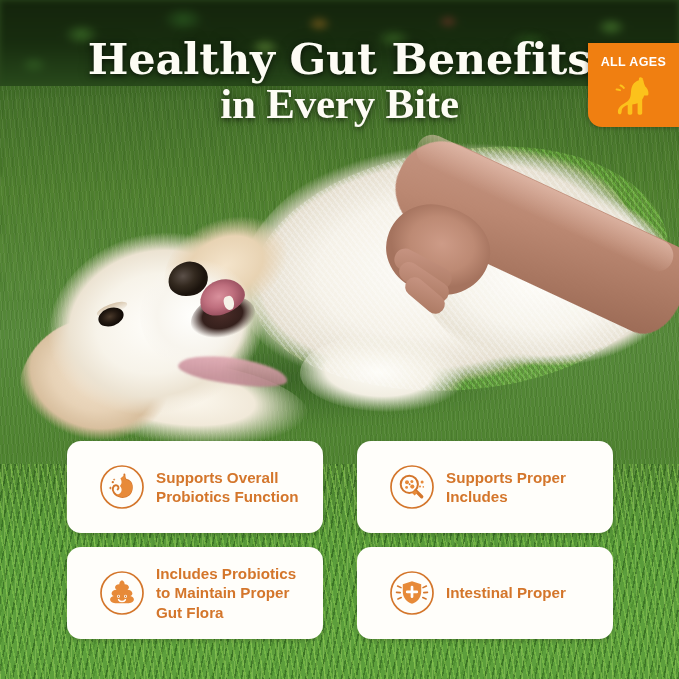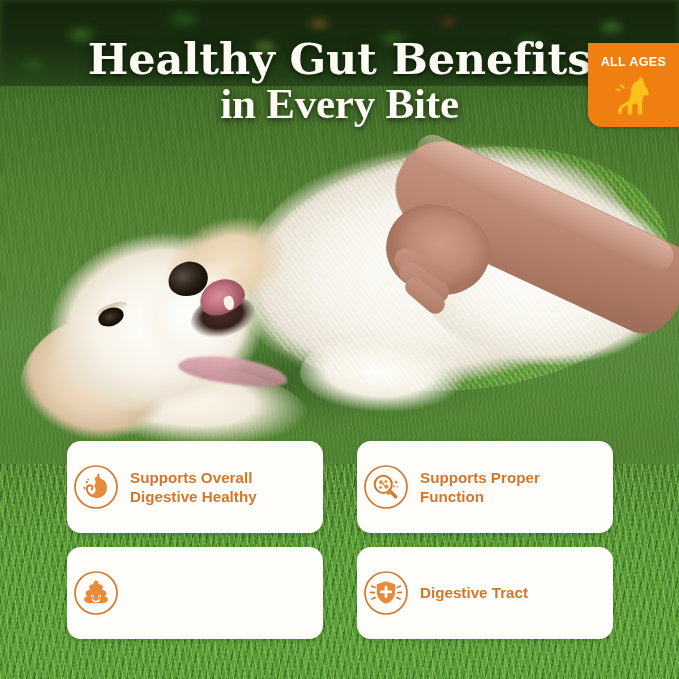--- a/index.html
+++ b/index.html
@@ -246,21 +246,21 @@
     display: grid;
     grid-template-columns: 256px 256px;
     grid-gap: 14px 34px;
   }
   .card {
     background: #fffefa;
     border-radius: 14px;
     height: 92px;
     display: flex;
     align-items: center;
-    padding: 0 10px 0 6px;
+    padding: 0 10px 0 32px;
     box-shadow: 0 2px 5px rgba(0,0,0,.18);
   }
   .card-icon {
     flex: 0 0 auto;
     width: 46px; height: 46px;
     margin-right: 11px;
   }
   .card-text {
     color: #d4762b;
     font-size: 15.2px;
@@ -333,21 +333,21 @@
           <circle cx="23" cy="23" r="21" fill="none" stroke="#d4762b" stroke-width="1.7"></circle>
           <path d="M25.4 10.5c0 2.2-.1 3.6 1 4.6 1.1 1 2.7 1.1 3.9 2.1 1.9 1.5 2.6 4 2.5 6.4-.1 2.6-1 5.3-3 7.1-2.1 1.9-5.1 2.5-7.9 2.1-2.7-.4-5.3-1.8-6.9-4-1.1-1.5-1.6-3.5-1-5.2.4-1.2 1.4-2.3 2.7-2.4 1.2-.1 2.4.7 2.7 1.9.2.8 0 1.8-.7 2.3" fill="none" stroke="#d4762b" stroke-width="1.9" stroke-linecap="round" stroke-linejoin="round"></path>
           <path d="M25.4 11.2c.6 1.8.5 3.1 1.5 4 1.1 1 2.7 1.1 3.9 2.1 1.9 1.5 2.6 4 2.5 6.4-.1 2.6-1 5.3-3 7.1-2.1 1.9-5.1 2.5-7.9 2.1-2.2-.3-4.3-1.3-5.9-2.9 1.3.5 2.7.5 3.9-.2 1.4-.8 2.2-2.4 2.2-4 0-1.5-.6-3-1.8-3.9.9-.6 1.5-1.7 1.7-2.8.3-1.6-.2-3.3-1.1-4.6 1.3-1.4 2.5-2.4 4-3.3z" fill="#e78a39"></path>
           <circle cx="13.8" cy="18.2" r="1.15" fill="#d4762b"></circle>
           <path d="M11.4 22.2l.55 1.25 1.25.55-1.25.55-.55 1.25-.55-1.25-1.25-.55 1.25-.55z" fill="#d4762b"></path>
           <path d="M15.1 14.2l.42.95.95.42-.95.42-.42.95-.42-.95-.95-.42.95-.42z" fill="#d4762b"></path>
         </svg>
       </div>
       <div class="card-text">
         <div>Supports Overall</div>
-        <div>Digestive Healthy</div>
+        <div>Probiotics Function</div>
       </div>
     </div>
 
     <div class="card">
       <div class="card-icon">
         <svg width="46" height="46" viewBox="0 0 46 46" aria-hidden="true">
           <circle cx="23" cy="23" r="21" fill="none" stroke="#d4762b" stroke-width="1.7"></circle>
           <circle cx="20.3" cy="20.3" r="8.6" fill="none" stroke="#d4762b" stroke-width="2"></circle>
           <path d="M26.6 26.6l6.1 6.1" stroke="#d4762b" stroke-width="3.4" stroke-linecap="round"></path>
           <path d="M26.0 26.0l2.6 2.6-3.0 3.0-2.6-2.6z" fill="#e78a39"></path>
@@ -356,47 +356,52 @@
           <circle cx="23.3" cy="22.6" r="2.1" fill="#e78a39"></circle>
           <circle cx="17.6" cy="23.4" r="1.4" fill="#e78a39"></circle>
           <circle cx="20.6" cy="20.3" r="0.95" fill="#d4762b"></circle>
           <circle cx="33.1" cy="18.0" r="1.5" fill="#e78a39"></circle>
           <circle cx="31.0" cy="22.6" r="1.0" fill="#e78a39"></circle>
           <circle cx="34.3" cy="22.9" r="0.8" fill="#e78a39"></circle>
         </svg>
       </div>
       <div class="card-text">
         <div>Supports Proper</div>
-        <div>Function</div>
+        <div>Includes</div>
       </div>
     </div>
 
     <div class="card">
       <div class="card-icon">
         <svg width="46" height="46" viewBox="0 0 46 46" aria-hidden="true">
           <circle cx="23" cy="23" r="21" fill="none" stroke="#d4762b" stroke-width="1.7"></circle>
           <path d="M23 10.3c1.9 1.0 2.9 2.6 2.6 4.0 2.4-.1 4.1 1.1 4.3 2.7.2 1.2-.5 2.2-1.5 2.8 2.9.2 4.9 1.6 5.0 3.4.1 1.3-.9 2.4-2.3 2.9 2.3.5 3.8 1.8 3.8 3.3 0 2.1-2.9 3.8-6.5 3.8H17.6c-3.6 0-6.5-1.7-6.5-3.8 0-1.5 1.5-2.8 3.8-3.3-1.4-.5-2.4-1.6-2.3-2.9.1-1.8 2.1-3.2 5.0-3.4-1.0-.6-1.7-1.6-1.5-2.8.2-1.6 1.9-2.8 4.3-2.7-.3-1.4.7-3.0 2.6-4.0z" fill="#e78a39"></path>
           <circle cx="19.5" cy="26.2" r="1.5" fill="#ffffff"></circle>
           <circle cx="26.5" cy="26.2" r="1.5" fill="#ffffff"></circle>
           <circle cx="19.5" cy="26.2" r="0.72" fill="#c06a22"></circle>
           <circle cx="26.5" cy="26.2" r="0.72" fill="#c06a22"></circle>
           <path d="M19.6 29.7c.9 1.3 2.0 1.9 3.4 1.9s2.5-.6 3.4-1.9" fill="none" stroke="#ffffff" stroke-width="1.5" stroke-linecap="round"></path>
         </svg>
       </div>
+      <div class="card-text">
+        <div>Includes Probiotics</div>
+        <div>to Maintain Proper</div>
+        <div>Gut Flora</div>
+      </div>
     </div>
 
     <div class="card">
       <div class="card-icon">
         <svg width="46" height="46" viewBox="0 0 46 46" aria-hidden="true">
           <circle cx="23" cy="23" r="21" fill="none" stroke="#d4762b" stroke-width="1.7"></circle>
           <path d="M23 11.2l9.2 3.1v7.4c0 5.6-3.7 10.4-9.2 12.1-5.5-1.7-9.2-6.5-9.2-12.1v-7.4z" fill="#e78a39"></path>
           <path d="M23 17.1v9.6M18.2 21.9h9.6" stroke="#ffffff" stroke-width="2.7" stroke-linecap="round"></path>
           <path d="M12.0 17.6l-3.4-1.6M11.2 22.6l-3.7-.2M12.2 27.5l-3.3 1.4" stroke="#d4762b" stroke-width="1.6" stroke-linecap="round"></path>
           <path d="M34.0 17.6l3.4-1.6M34.8 22.6l3.7-.2M33.8 27.5l3.3 1.4" stroke="#d4762b" stroke-width="1.6" stroke-linecap="round"></path>
         </svg>
       </div>
       <div class="card-text">
-        <div>Digestive Tract</div>
+        <div>Intestinal Proper</div>
       </div>
     </div>
 
   </div>
 </div>
 
 </body></html>

